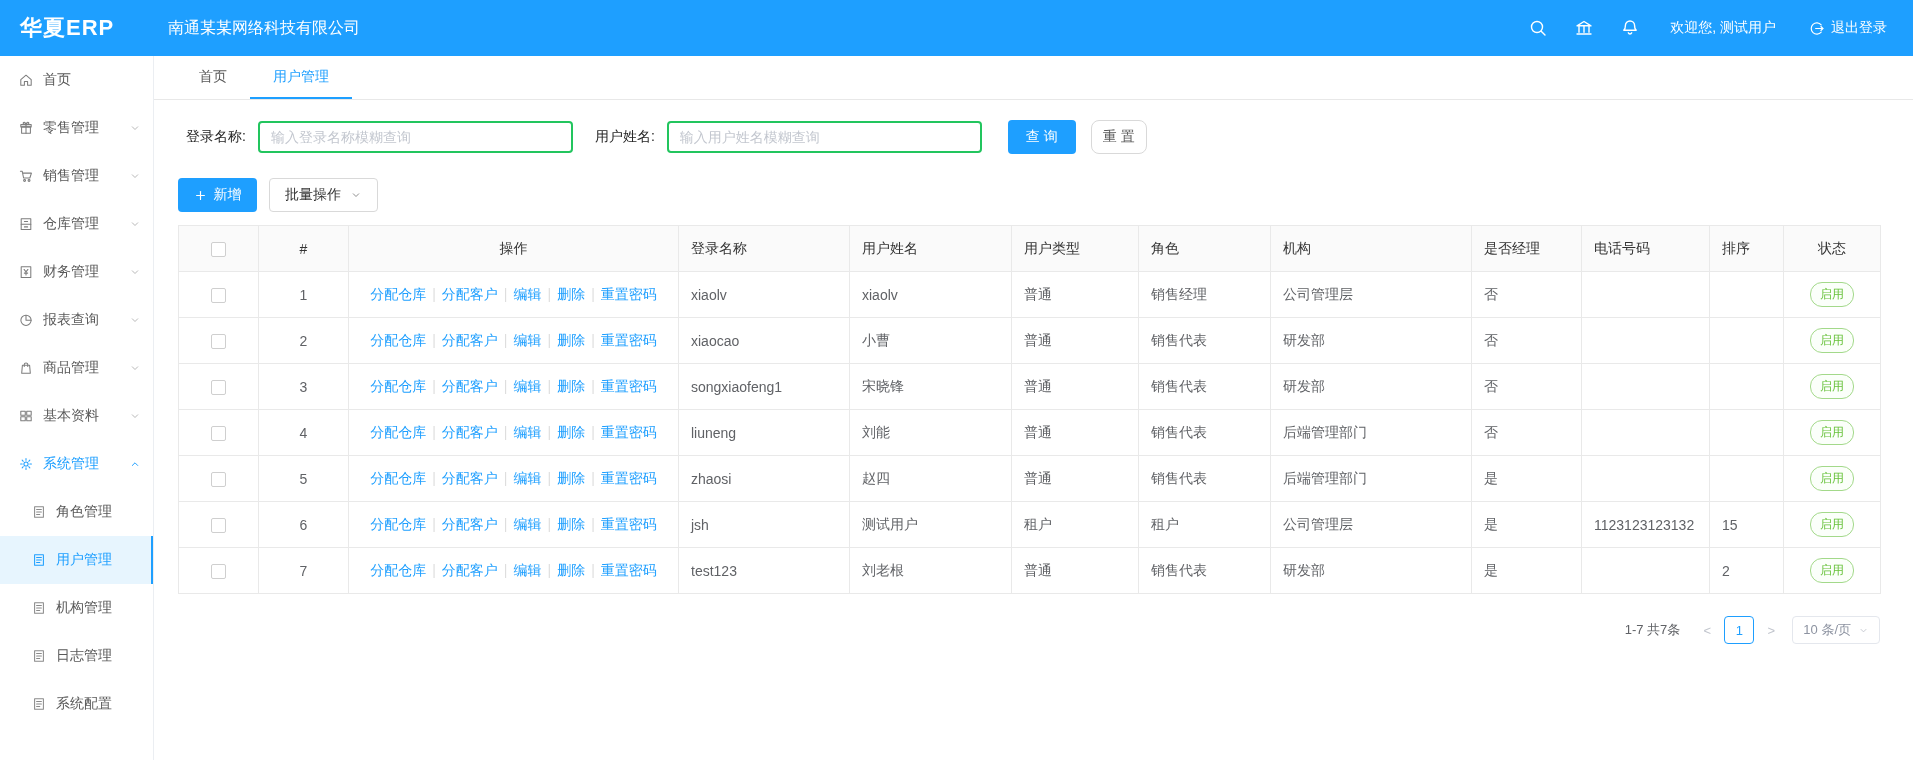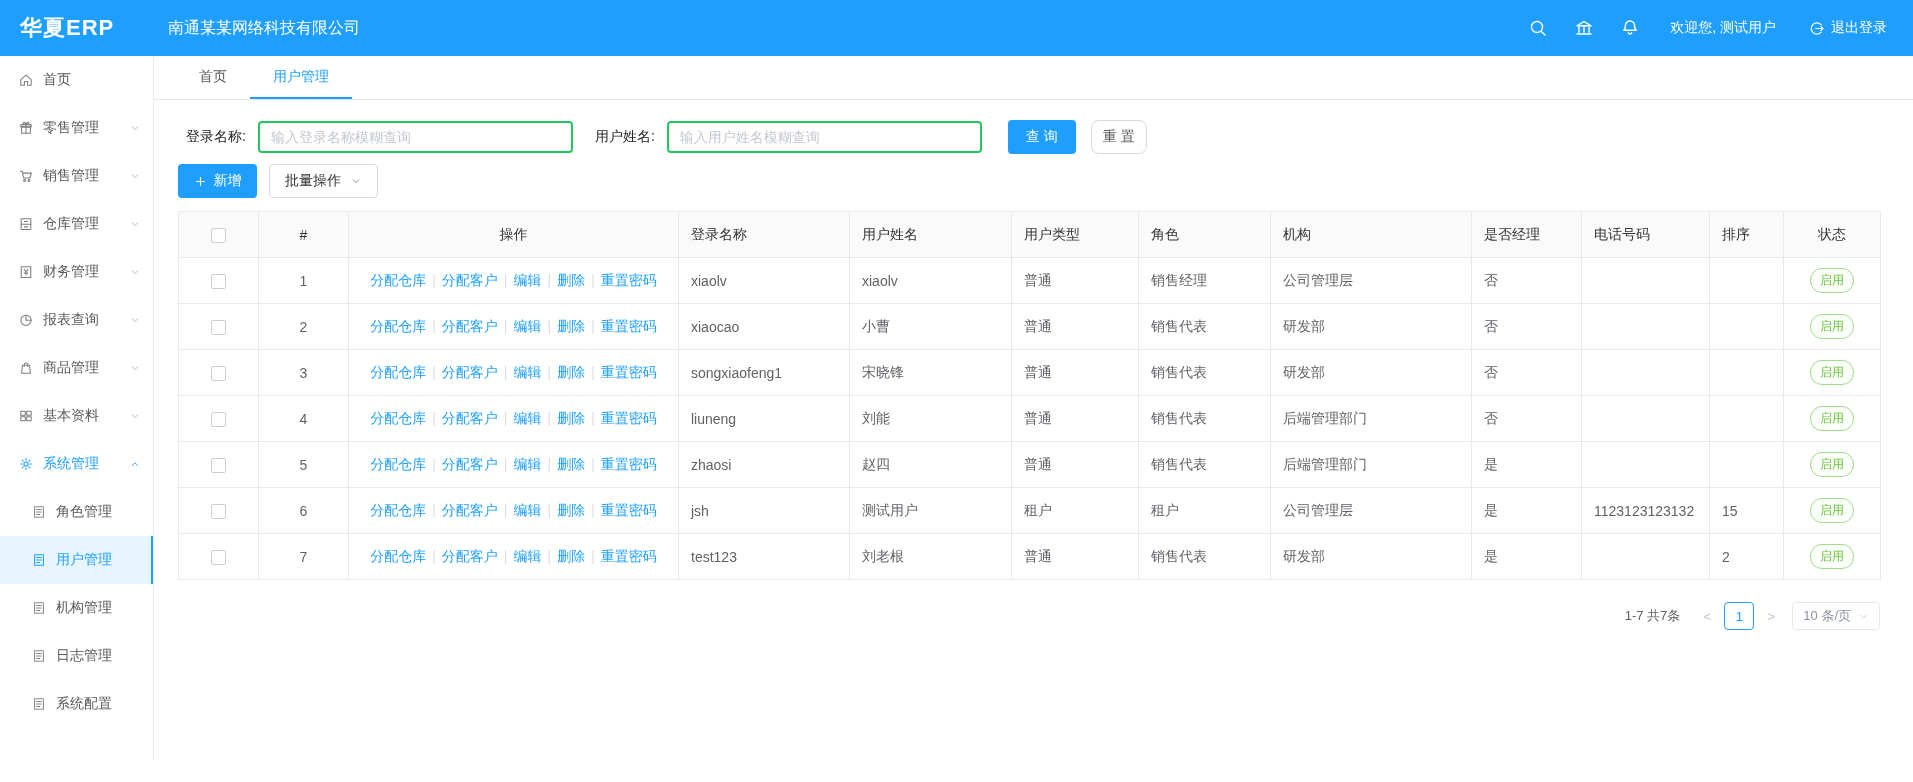--- a/index.html
+++ b/index.html
@@ -52,21 +52,21 @@
   .search-row { display:flex; align-items:center; margin-left:8px; height:34px; }
   .f-label { font-size:14px; color:#262626; margin-right:12px; white-space:nowrap; }
   .f-label.second { margin-left:22px; }
   .f-input { width:315px; height:32px; border:2px solid #22c55e; border-radius:4px; padding:0 11px; font-size:14px; color:#333; outline:none; background:#fff; }
   .f-input::placeholder { color:#c3c7cf; }
   .btn { font-family:inherit; cursor:pointer; }
   .btn-query { margin-left:26px; width:68px; height:34px; background:#1e9fff; color:#fff; border:none; border-radius:4px; font-size:14px; }
   .btn-reset { margin-left:15px; width:56px; height:34px; background:#fff; color:#595959; border:1px solid #d9d9d9; border-radius:8px; font-size:14px; }
 
   
-  .toolbar { margin-top:10px; display:flex; align-items:center; }
+  .toolbar { margin-top:24px; display:flex; align-items:center; }
   .btn-add { width:79px; height:34px; background:#1e9fff; color:#fff; border:none; border-radius:4px; font-size:14px; display:flex; align-items:center; justify-content:center; }
   .btn-add svg { width:13px; height:13px; stroke:#fff; stroke-width:1.8; stroke-linecap:round; margin-right:7px; }
   .btn-batch { margin-left:12px; height:34px; padding:0 15px; background:#fff; border:1px solid #d9d9d9; border-radius:4px; color:#333; font-size:14px; display:flex; align-items:center; }
   .btn-batch svg { width:12px; height:12px; stroke:#8a8a8a; fill:none; stroke-width:1.6; stroke-linecap:round; stroke-linejoin:round; margin-left:9px; }
 
   
   table.grid { border-collapse:collapse; table-layout:fixed; width:1702px; margin-top:13px; }
   .grid th, .grid td { border:1px solid #e9e9e9; height:46px; padding:0 12px; font-size:14px; overflow:hidden; white-space:nowrap; }
   .grid th { background:#fafafa; color:#333; font-weight:normal; text-align:left; }
   .grid td { color:#606266; background:#fff; }

